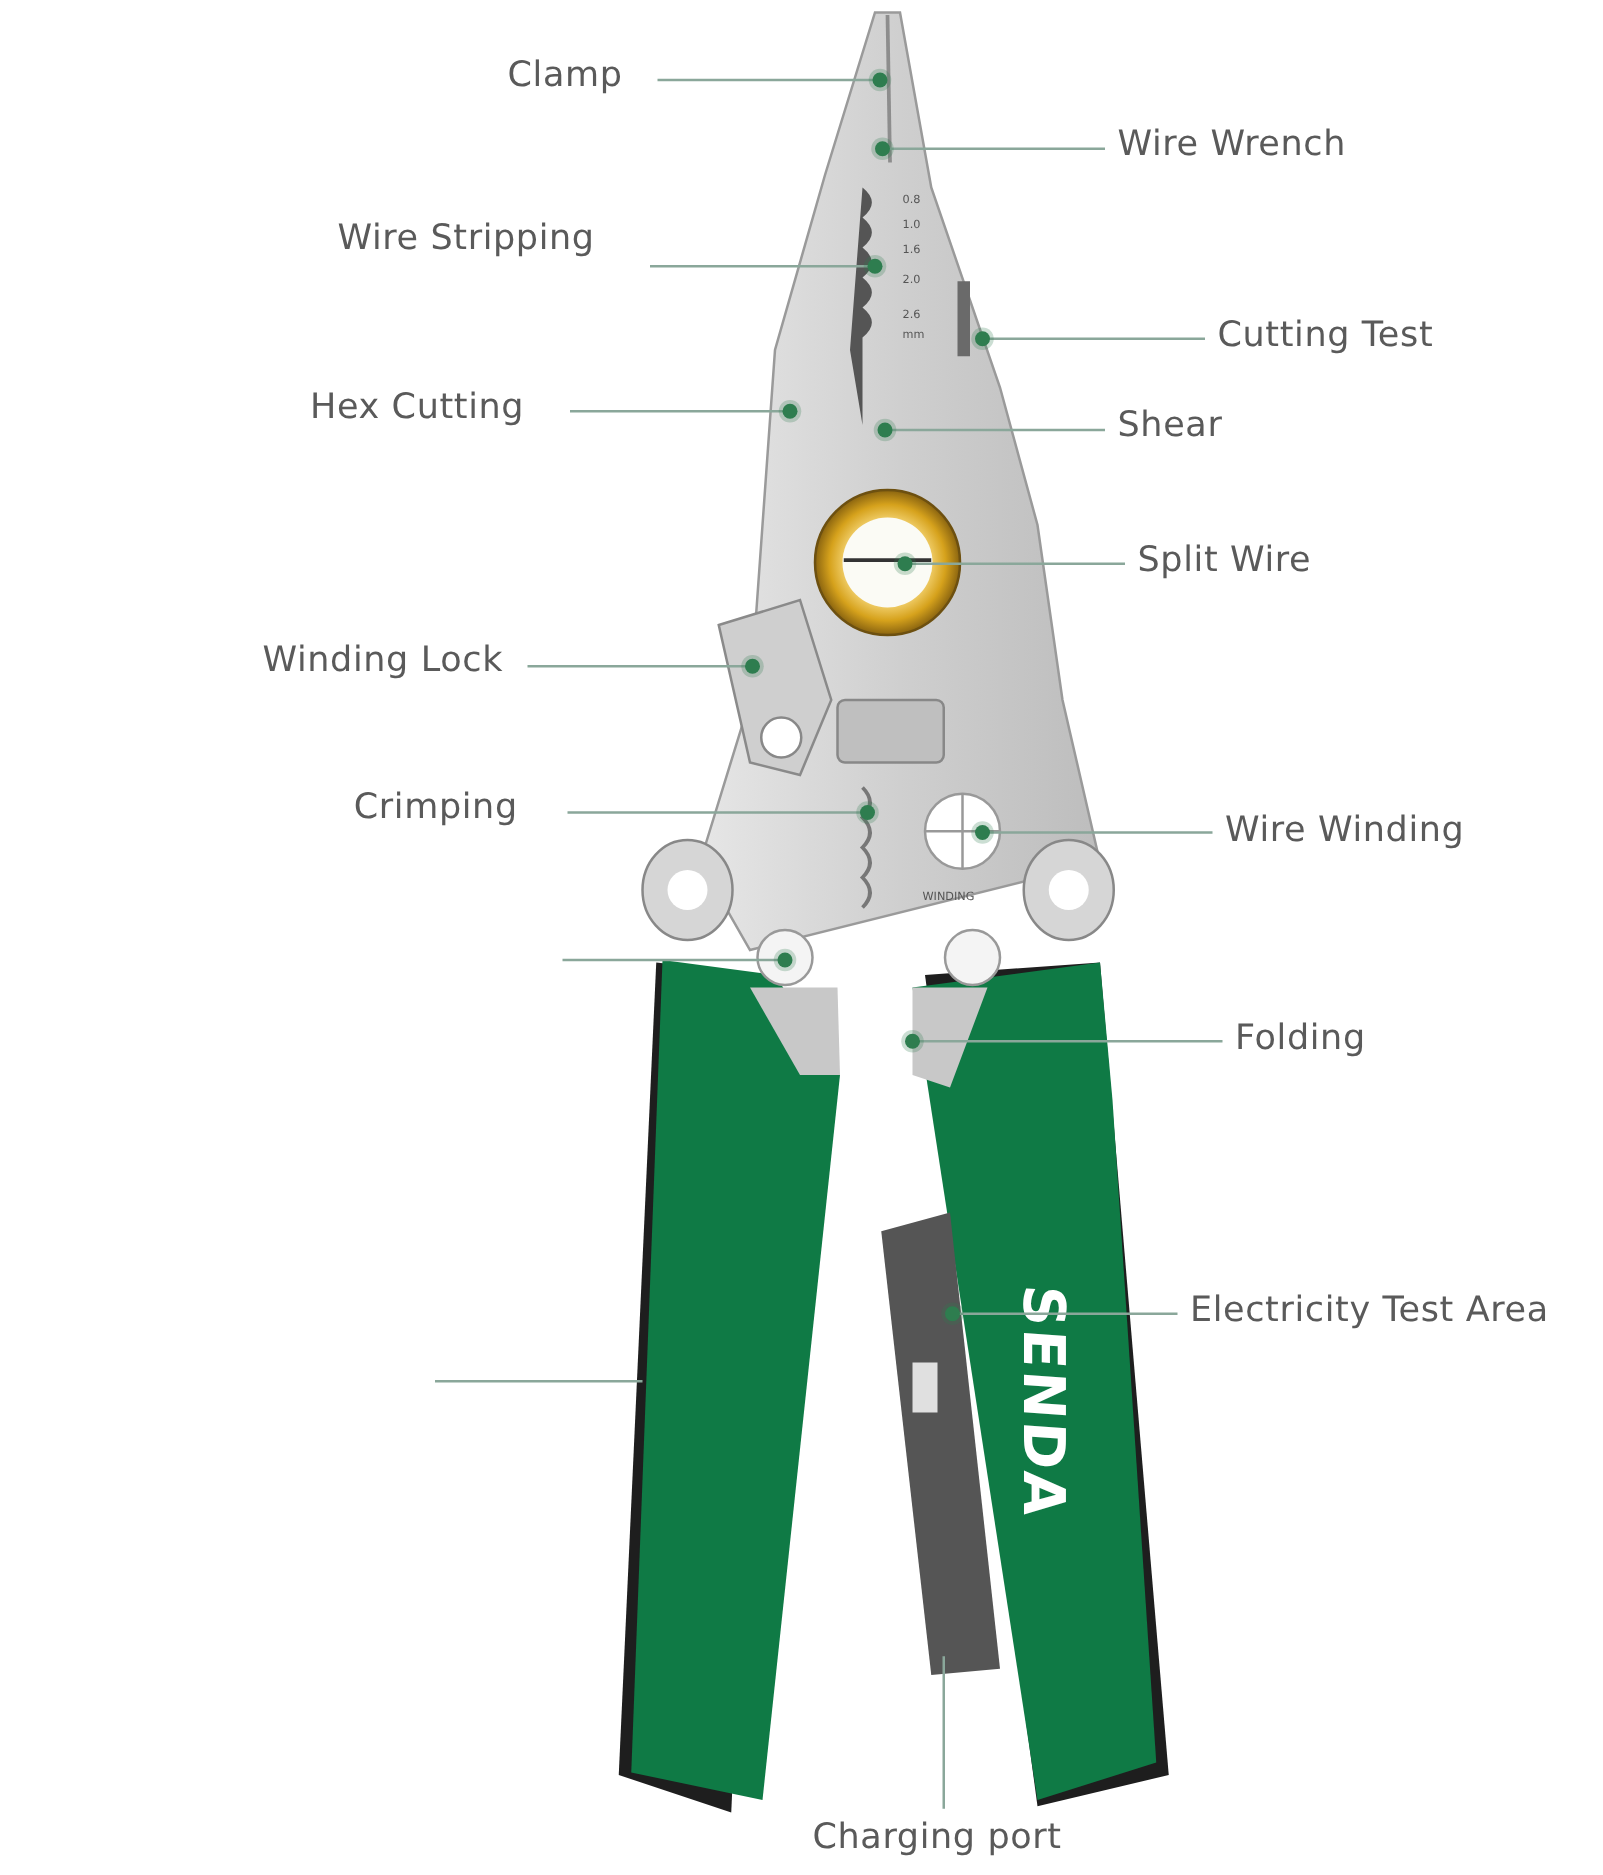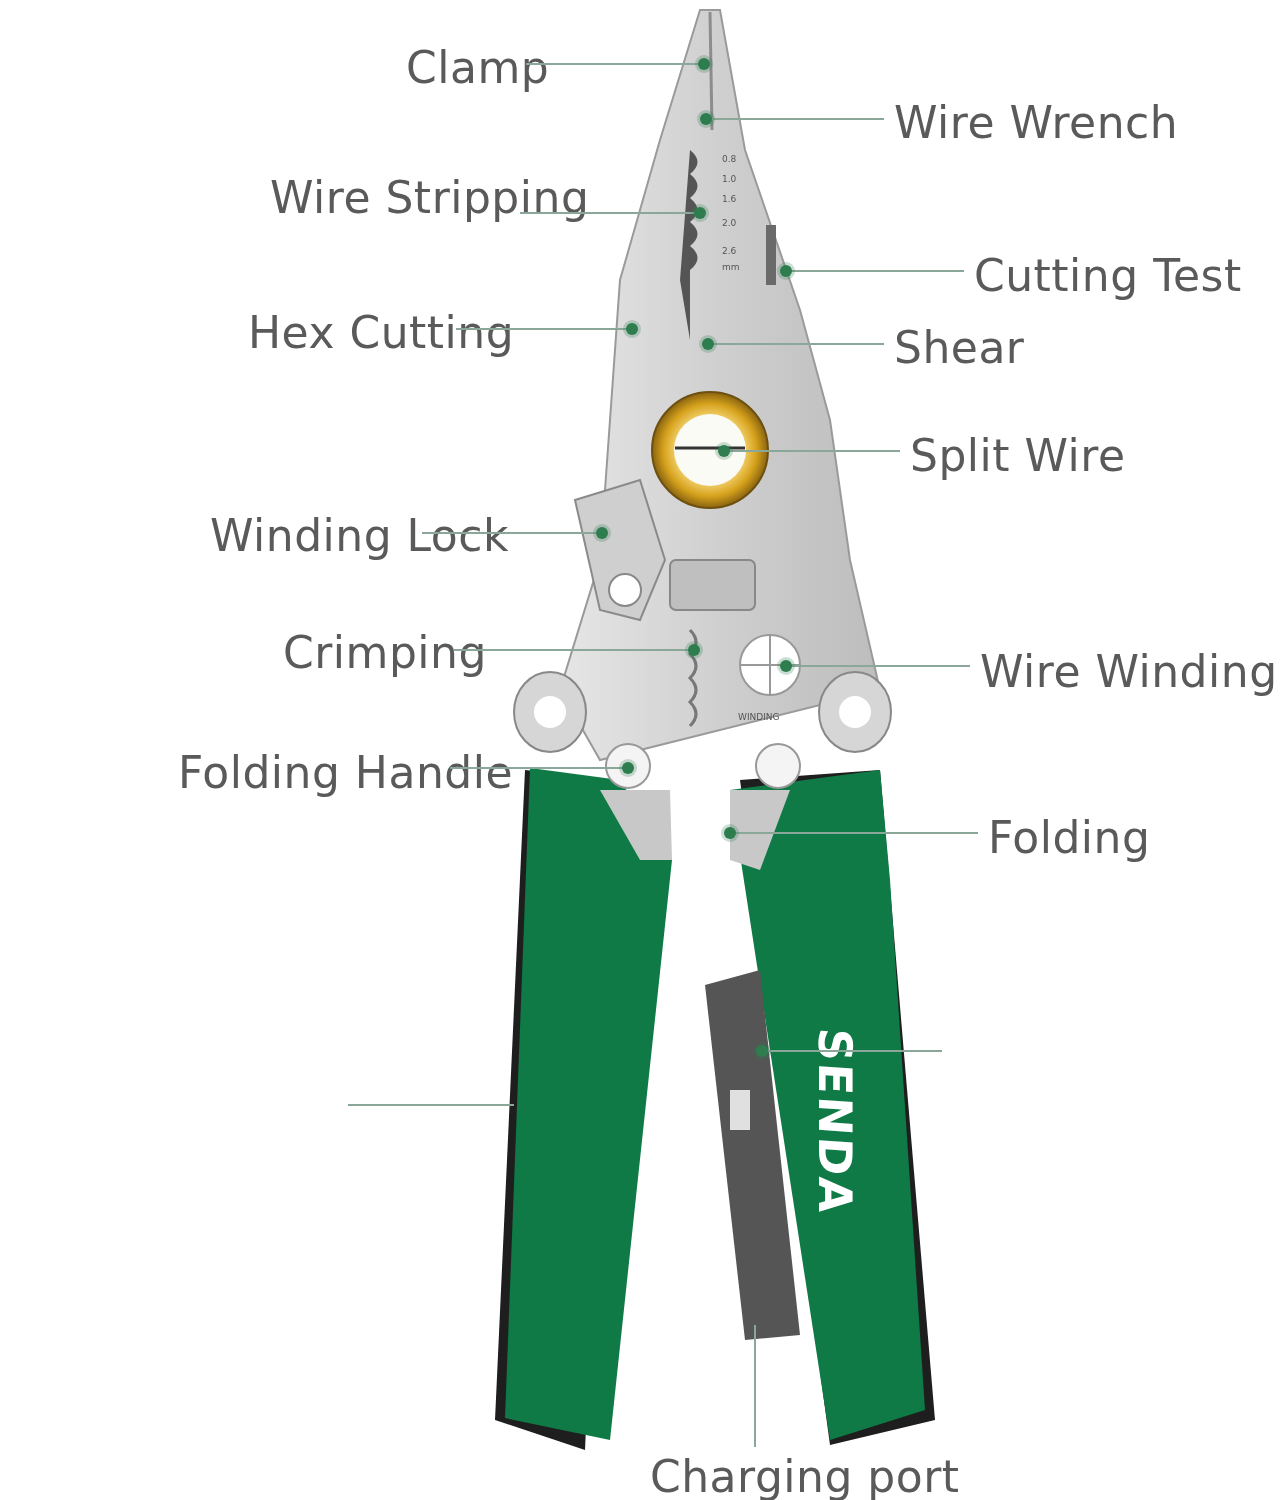--- a/index.html
+++ b/index.html
@@ -1,19 +1,19 @@
 <!DOCTYPE html>
 <html><head>
 <meta charset="utf-8">
 <style>
   html, body { margin:0; padding:0; background:#ffffff; }
   body { width:1282px; height:1500px; position:relative; overflow:hidden;
          font-family:"DejaVu Sans", "Liberation Sans", sans-serif; }
   #stage { position:absolute; left:0; top:0; width:1282px; height:1500px; }
-  .label { position:absolute; font-size:44px; color:#5a5a5a; letter-spacing:0.5px; white-space:nowrap; line-height:1; }
+  .label { position:absolute; font-size:28px; color:#5a5a5a; letter-spacing:0.5px; white-space:nowrap; line-height:1; }
   .lead { position:absolute; height:2px; background:#8aa79a; }
   .vlead { position:absolute; width:2px; background:#8aa79a; }
   .dot { position:absolute; width:12px; height:12px; border-radius:50%; background:#2e7d4f;
          box-shadow:0 0 0 3px rgba(46,125,79,0.25); margin-left:-6px; margin-top:-6px; }
   .brand { position:absolute; font-family:"DejaVu Sans", sans-serif; font-weight:bold; font-size:46px;
            color:#ffffff; transform-origin:left top; letter-spacing:2px; }
   .tick { font-size:9px; fill:#555; font-family:"DejaVu Sans", sans-serif; }
 </style>
 </head>
 <body>
@@ -118,28 +118,28 @@
   <div class="dot" style="left:602px;top:533px"></div>
 
   <div class="label" style="left:283px;top:631px">Crimping</div>
   <div class="lead" style="left:454px;top:649px;width:240px"></div>
   <div class="dot" style="left:694px;top:650px"></div>
 
   <div class="label" style="left:980px;top:650px">Wire Winding</div>
   <div class="lead" style="left:786px;top:665px;width:184px"></div>
   <div class="dot" style="left:786px;top:666px"></div>
 
-  <div class="label" style="left:178px;top:751px">Folding Handle</div>
   <div class="lead" style="left:450px;top:767px;width:178px"></div>
   <div class="dot" style="left:628px;top:768px"></div>
 
   <div class="label" style="left:988px;top:816px">Folding</div>
   <div class="lead" style="left:730px;top:832px;width:248px"></div>
   <div class="dot" style="left:730px;top:833px"></div>
 
+  <div class="label" style="left:952px;top:1034px">Electricity Test Area</div>
   <div class="lead" style="left:762px;top:1050px;width:180px"></div>
   <div class="dot" style="left:762px;top:1051px"></div>
 
   <div class="lead" style="left:348px;top:1104px;width:166px"></div>
 
   <div class="label" style="left:650px;top:1455px">Charging port</div>
   <div class="vlead" style="left:754px;top:1325px;height:122px"></div>
 </div>
 
 </body></html>

